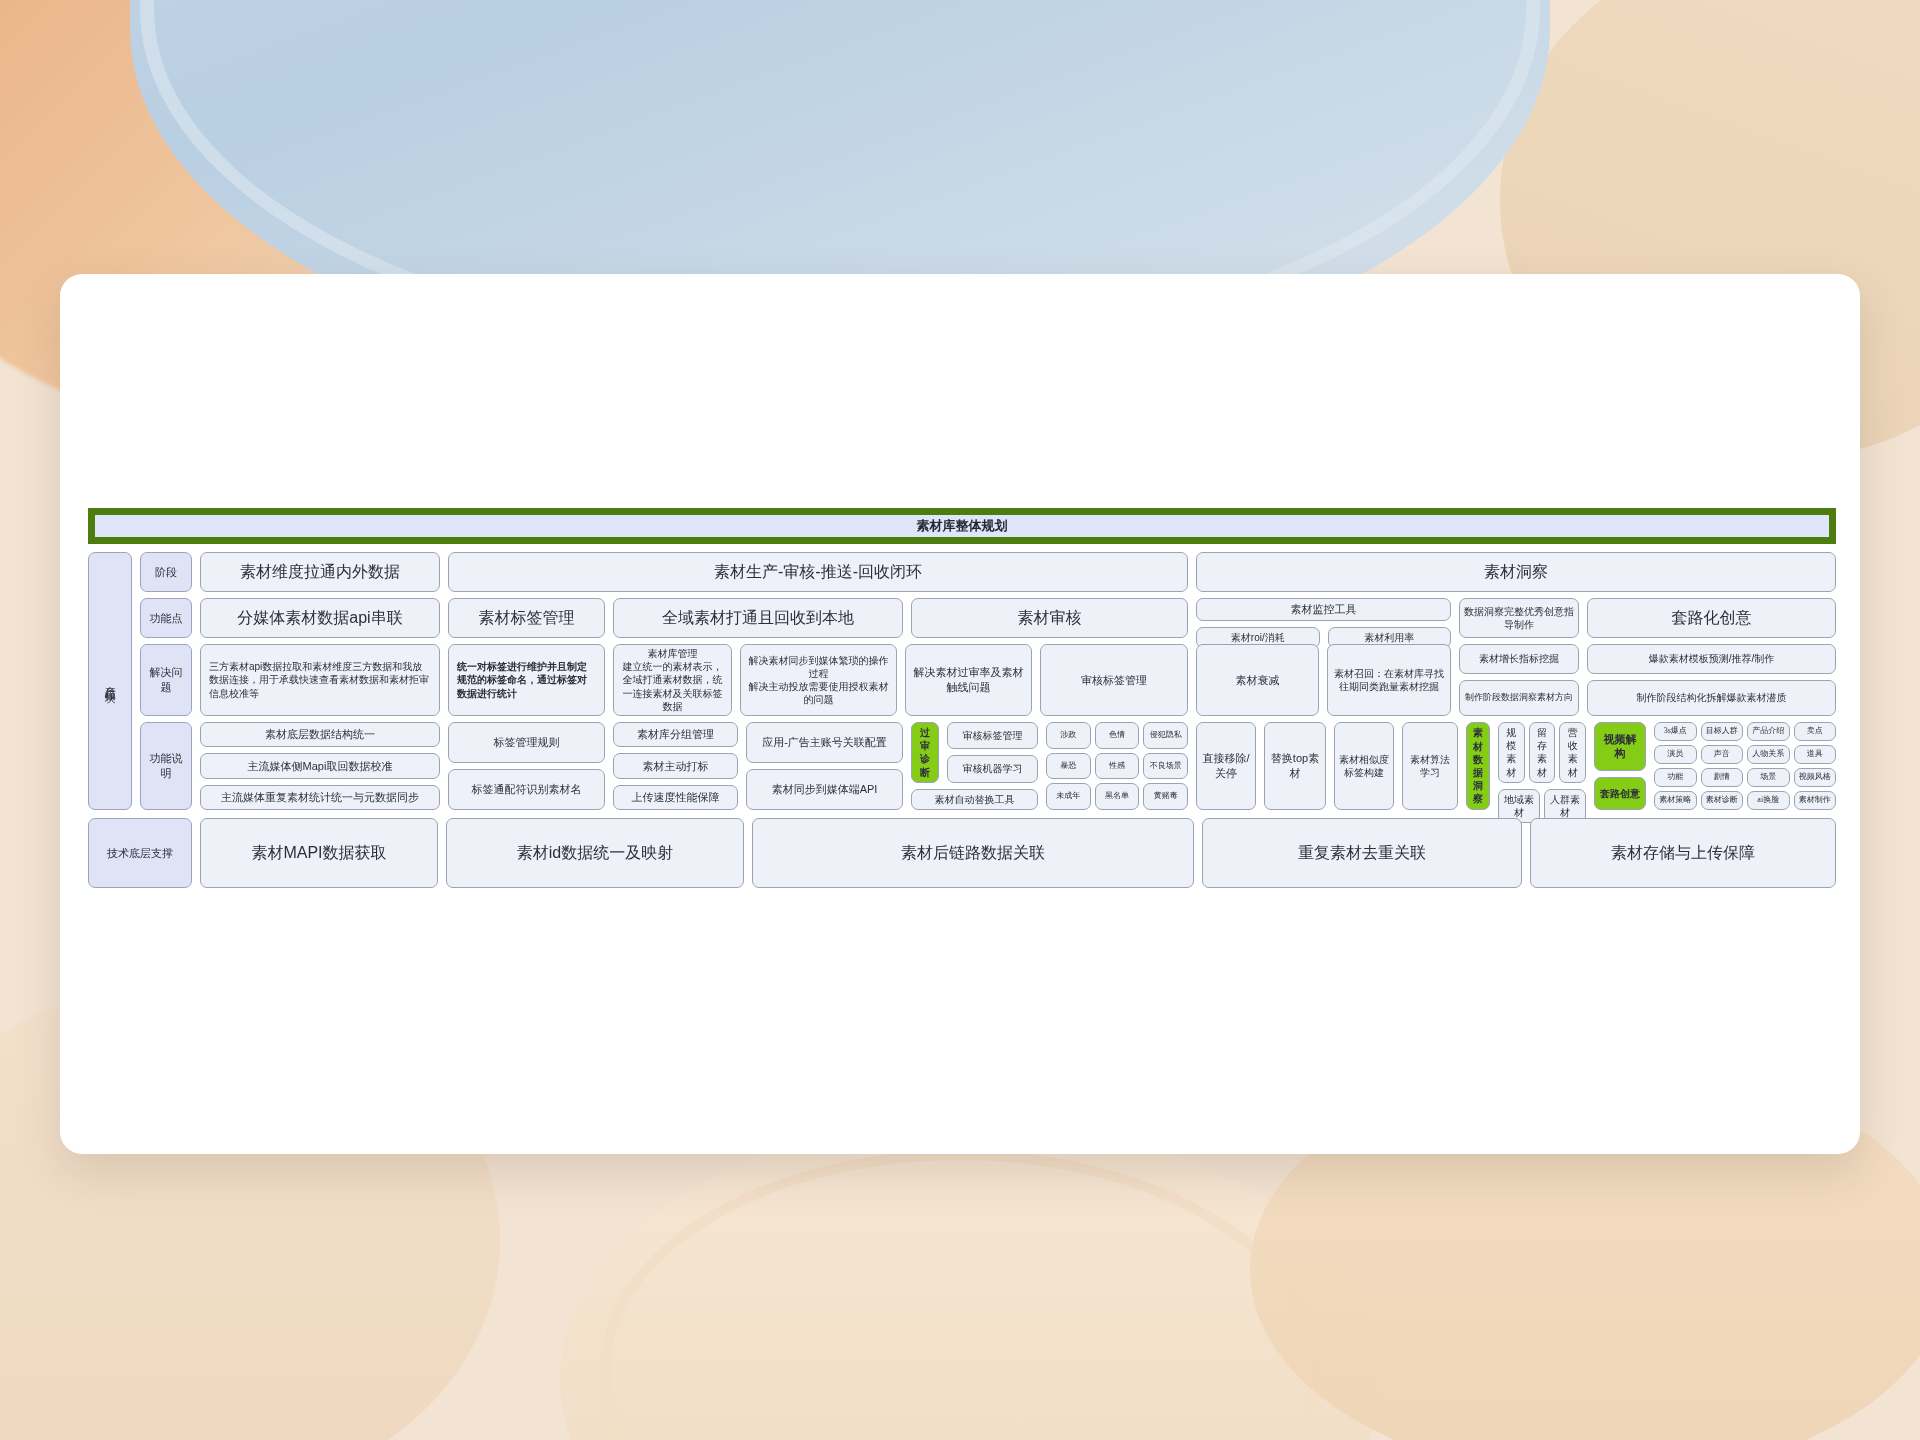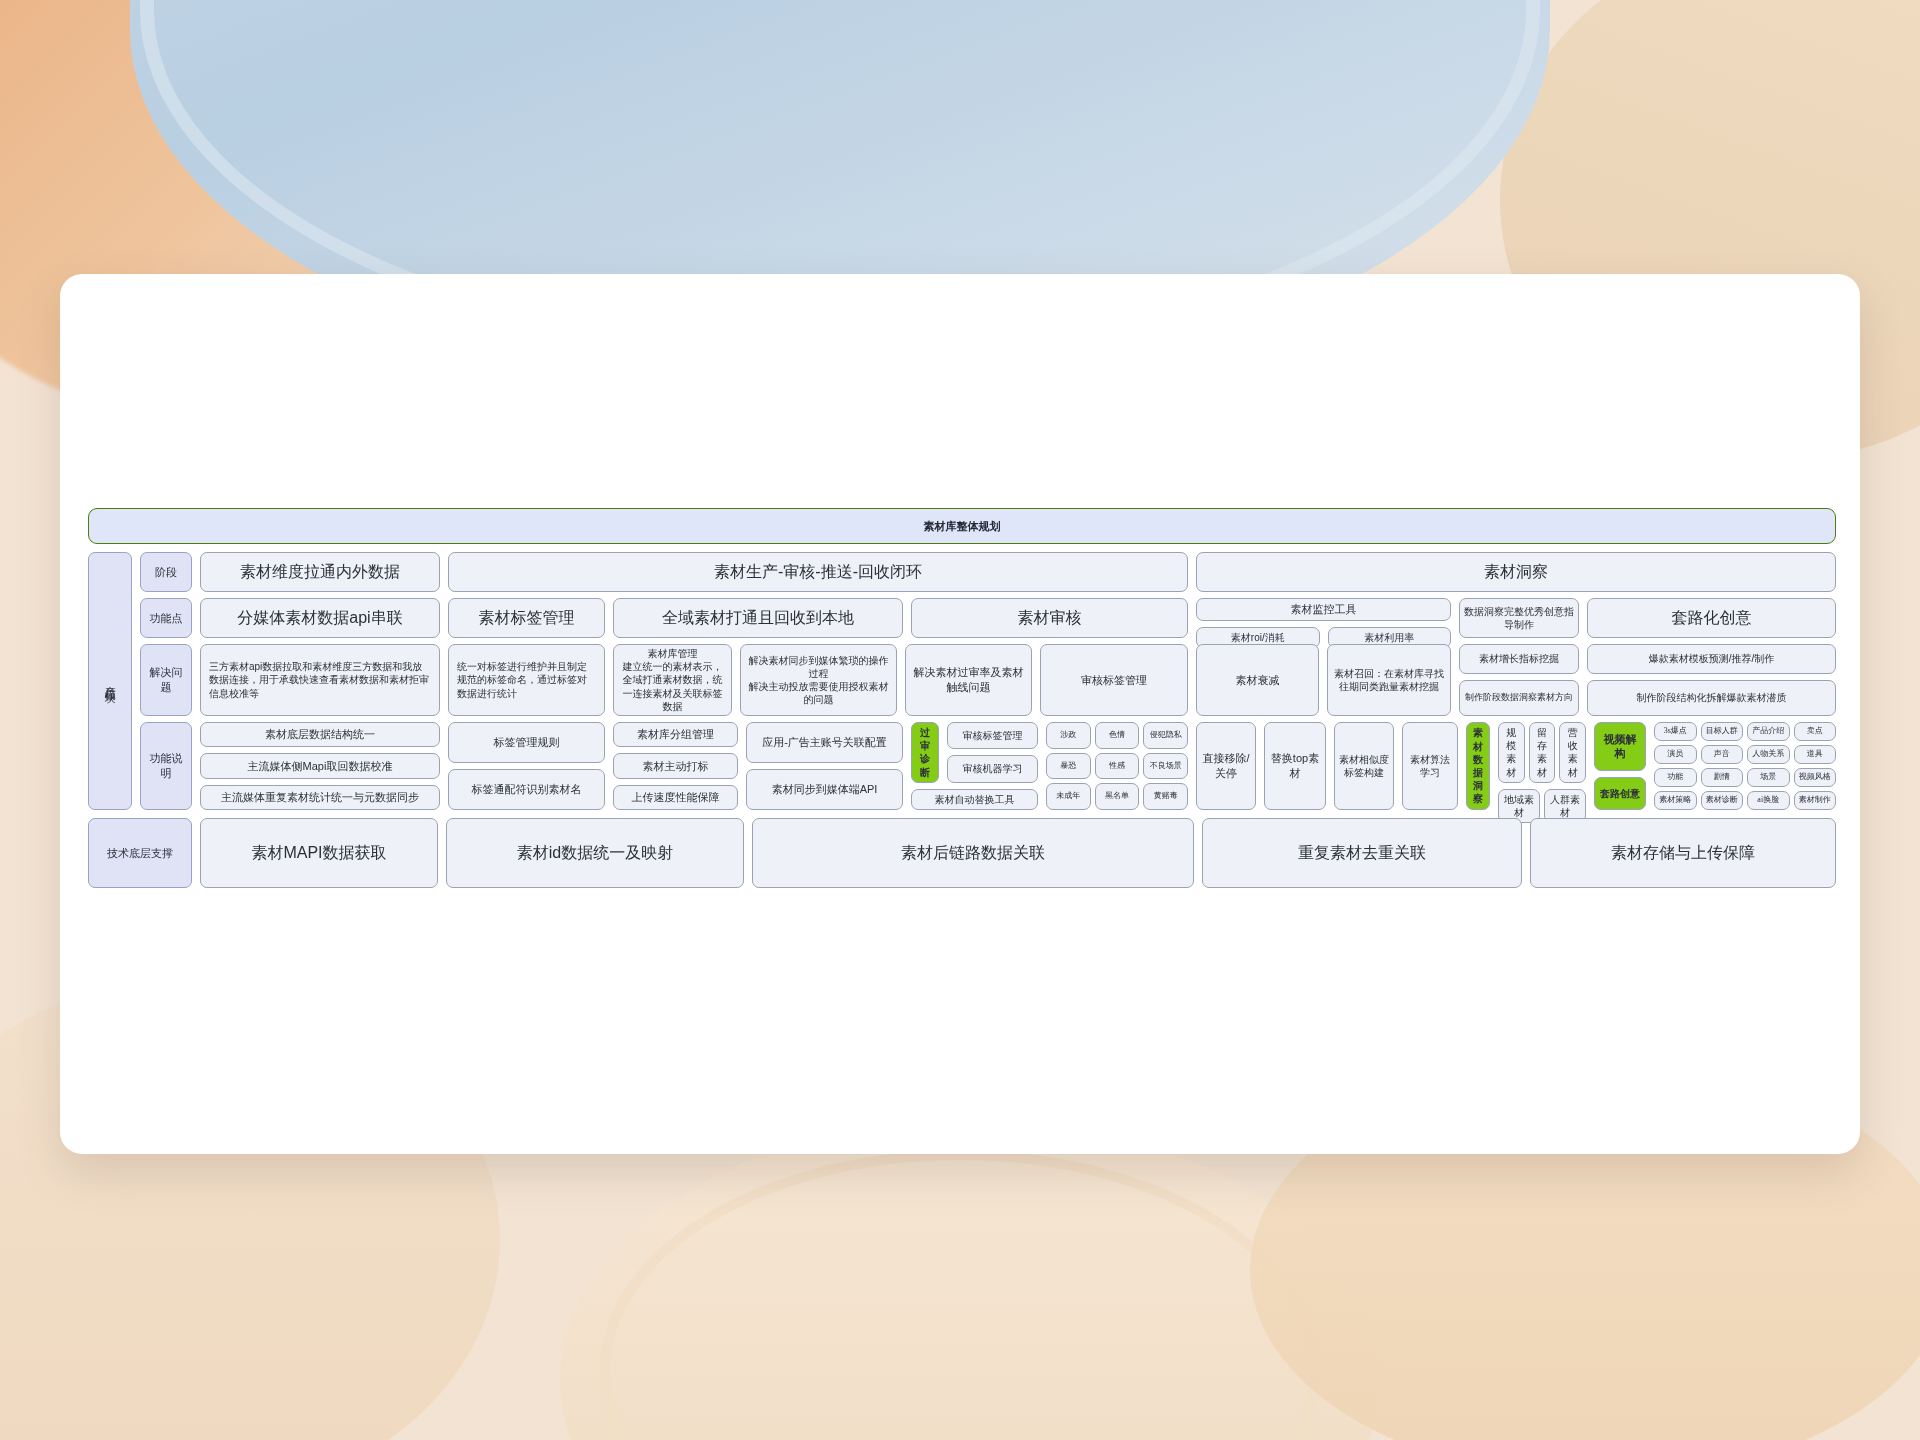--- a/index.html
+++ b/index.html
@@ -47,23 +47,23 @@
     background: #eef1f7;
     color: #2b2f3a;
     display: flex; align-items: center; justify-content: center;
     text-align: center;
     line-height: 1.32;
     padding: 3px 4px;
   }
   .lav { background: #dfe3f5; border-color: #9aa3c4; }
   .lav2 { background: #84cc16; border-color: #98a2c6; }
   .hdr {
-    background: #dfe6fa; border: 1px solid #4d7c0f; border-radius: 9px;
+    background: #dfe6fa; border: 7px solid #4d7c0f; border-radius: 0;
     height: 36px; display:flex; align-items:center; justify-content:center;
-    font-size: 11px; color:#242834; width: 100%;
+    font-size: 13px; color:#242834; width: 100%;
   }
   .row { display:flex; gap: 8px; }
   .col { display:flex; flex-direction:column; gap: 6px; }
   .f12 { font-size: 16px; }
   .f11 { font-size: 11px; }
   .f10 { font-size: 10px; }
   .f9  { font-size: 9px; }
   .f8  { font-size: 8px; }
   .bold { font-weight: bold; }
 
@@ -136,21 +136,21 @@
       <div class="sec" style="width:740px;">
         <div class="box f12" style="height:40px;">素材生产-审核-推送-回收闭环</div>
 
         <div class="row" style="height:40px;">
           <div class="box f12" style="width:157px;">素材标签管理</div>
           <div class="box f12" style="width:290px;">全域素材打通且回收到本地</div>
           <div class="box f12" style="flex:1;">素材审核</div>
         </div>
 
         <div class="row" style="height:72px;">
-          <div class="box f10" style="width:157px; text-align:left; justify-content:flex-start; padding:6px 8px;">统一对标签进行维护并且制定规范的标签命名，通过标签对数据进行统计</div>
+          <div class="box f10" style="width:157px; text-align:left; justify-content:flex-start; padding:6px 8px;font-weight:bold;">统一对标签进行维护并且制定规范的标签命名，通过标签对数据进行统计</div>
           <div class="box f10" style="width:119px; white-space:pre-line;">素材库管理
 建立统一的素材表示，全域打通素材数据，统一连接素材及关联标签数据</div>
           <div class="box f10" style="width:157px; white-space:pre-line;">解决素材同步到媒体繁琐的操作过程
 解决主动投放需要使用授权素材的问题</div>
           <div class="box f11" style="width:127px;">解决素材过审率及素材触线问题</div>
           <div class="box f11" style="flex:1;">审核标签管理</div>
         </div>
 
         <div class="row" style="height:88px;">
           <div class="col" style="width:157px;">

